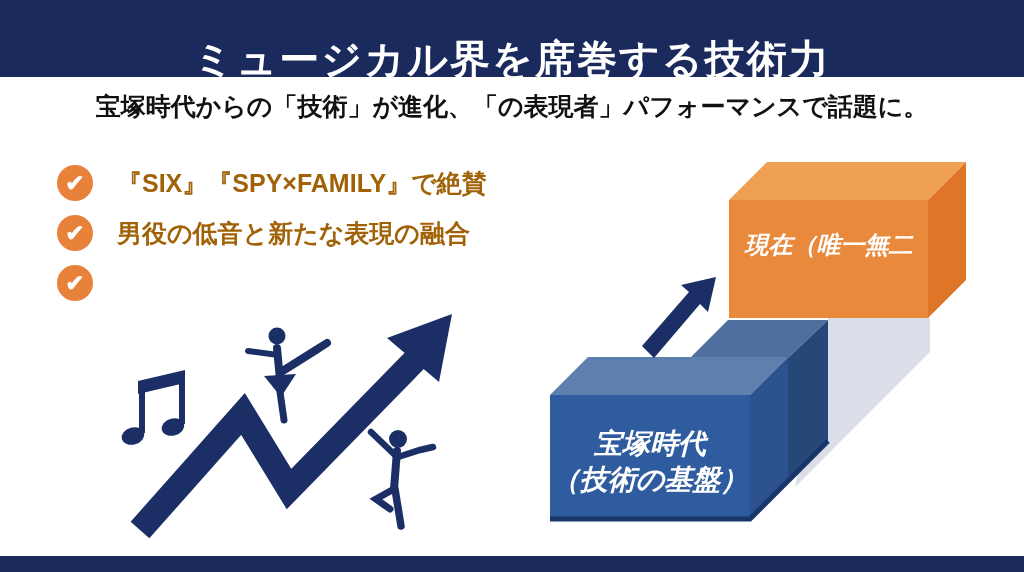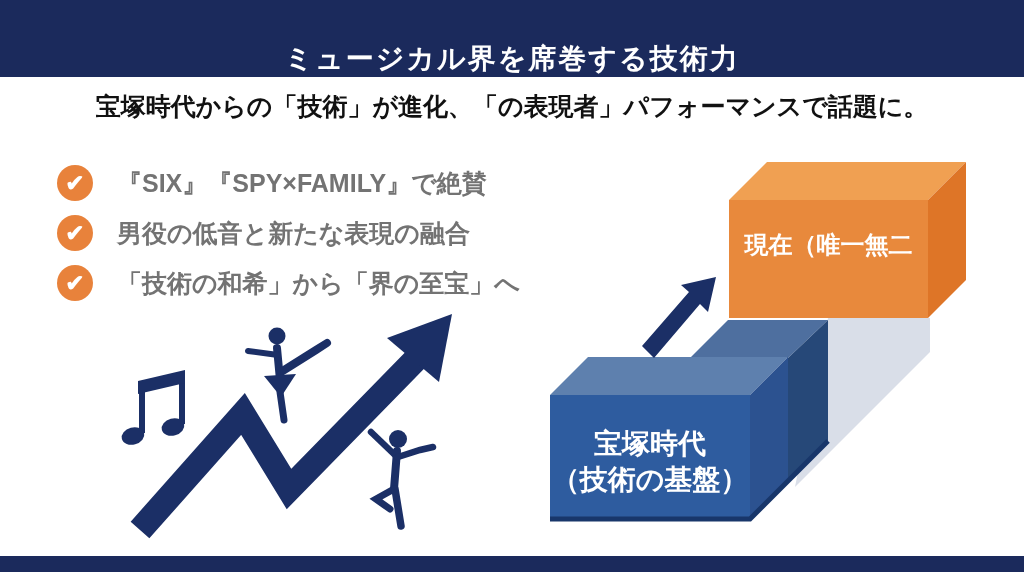--- a/index.html
+++ b/index.html
@@ -6,45 +6,45 @@
   .slide{
     position:relative;width:1024px;height:572px;background:#ffffff;
     overflow:hidden;font-family:"Liberation Sans",sans-serif;
   }
   
   .header{
     position:absolute;left:0;top:0;width:1024px;height:77px;
     background:#1B2A5C;display:flex;align-items:center;justify-content:center;
   }
   .header-title{
-    color:#ffffff;font-size:28px;font-weight:700;letter-spacing:2px;white-space:nowrap;margin-top:41px;
+    color:#ffffff;font-size:40px;font-weight:700;letter-spacing:2px;white-space:nowrap;margin-top:41px;
   }
   
   .subtitle-band{
     position:absolute;left:0;top:77px;width:1024px;height:58px;
     display:flex;align-items:center;justify-content:center;
   }
   .subtitle{
     color:#111111;font-size:25px;font-weight:700;white-space:nowrap;
   }
   
   .bullets{position:absolute;left:57px;top:158px;display:flex;flex-direction:column;}
   .bullet-row{display:flex;align-items:center;height:50px;}
   .check-icon{
     width:36px;height:36px;border-radius:50%;background:#E8823B;flex:0 0 36px;
     display:flex;align-items:center;justify-content:center;
     color:#ffffff;font-size:23px;font-weight:700;line-height:1;
   }
   .bullet-text{
-    margin-left:24px;color:#737373;font-size:25px;font-weight:700;white-space:nowrap;
+    margin-left:24px;color:#a16207;font-size:25px;font-weight:700;white-space:nowrap;
   }
   
   .art{position:absolute;left:0;top:0;width:1024px;height:572px;pointer-events:none;}
   
-  .box-label{position:absolute;text-align:center;color:#ffffff;font-weight:700;}
+  .box-label{position:absolute;text-align:center;color:#ffffff;font-weight:700;font-style:italic;}
   .label-past{left:548px;top:426px;width:204px;font-size:28px;line-height:36px;}
   .label-present{left:727px;top:229px;width:203px;font-size:24px;line-height:32px;}
   
   .footer{
     position:absolute;left:0;bottom:0;width:1024px;height:16px;background:#1B2A5C;
   }
 </style>
 </head>
 <body>
 
@@ -62,21 +62,20 @@
     <div class="bullet-row">
       <span class="check-icon">✔</span>
       <span class="bullet-text">『SIX』『SPY×FAMILY』で絶賛</span>
     </div>
     <div class="bullet-row">
       <span class="check-icon">✔</span>
       <span class="bullet-text">男役の低音と新たな表現の融合</span>
     </div>
     <div class="bullet-row">
       <span class="check-icon">✔</span>
-      <span class="bullet-text">「技術の和希」から「界の至宝」へ</span>
     </div>
   </div>
 
   <svg class="art" viewBox="0 0 1024 572">
     <g fill="#1B2F66" stroke="#1B2F66">
       <polyline points="140,530 243,414 289,489 420,355" fill="none" stroke-width="25" stroke-linejoin="miter"></polyline>
       <polygon points="452,314 439,382 387,338" stroke="none"></polygon>
     </g>
     <g fill="#1B2F66" stroke="#1B2F66">
       <ellipse cx="133" cy="436" rx="11.5" ry="8.5" transform="rotate(-15 133 436)" stroke="none"></ellipse>

